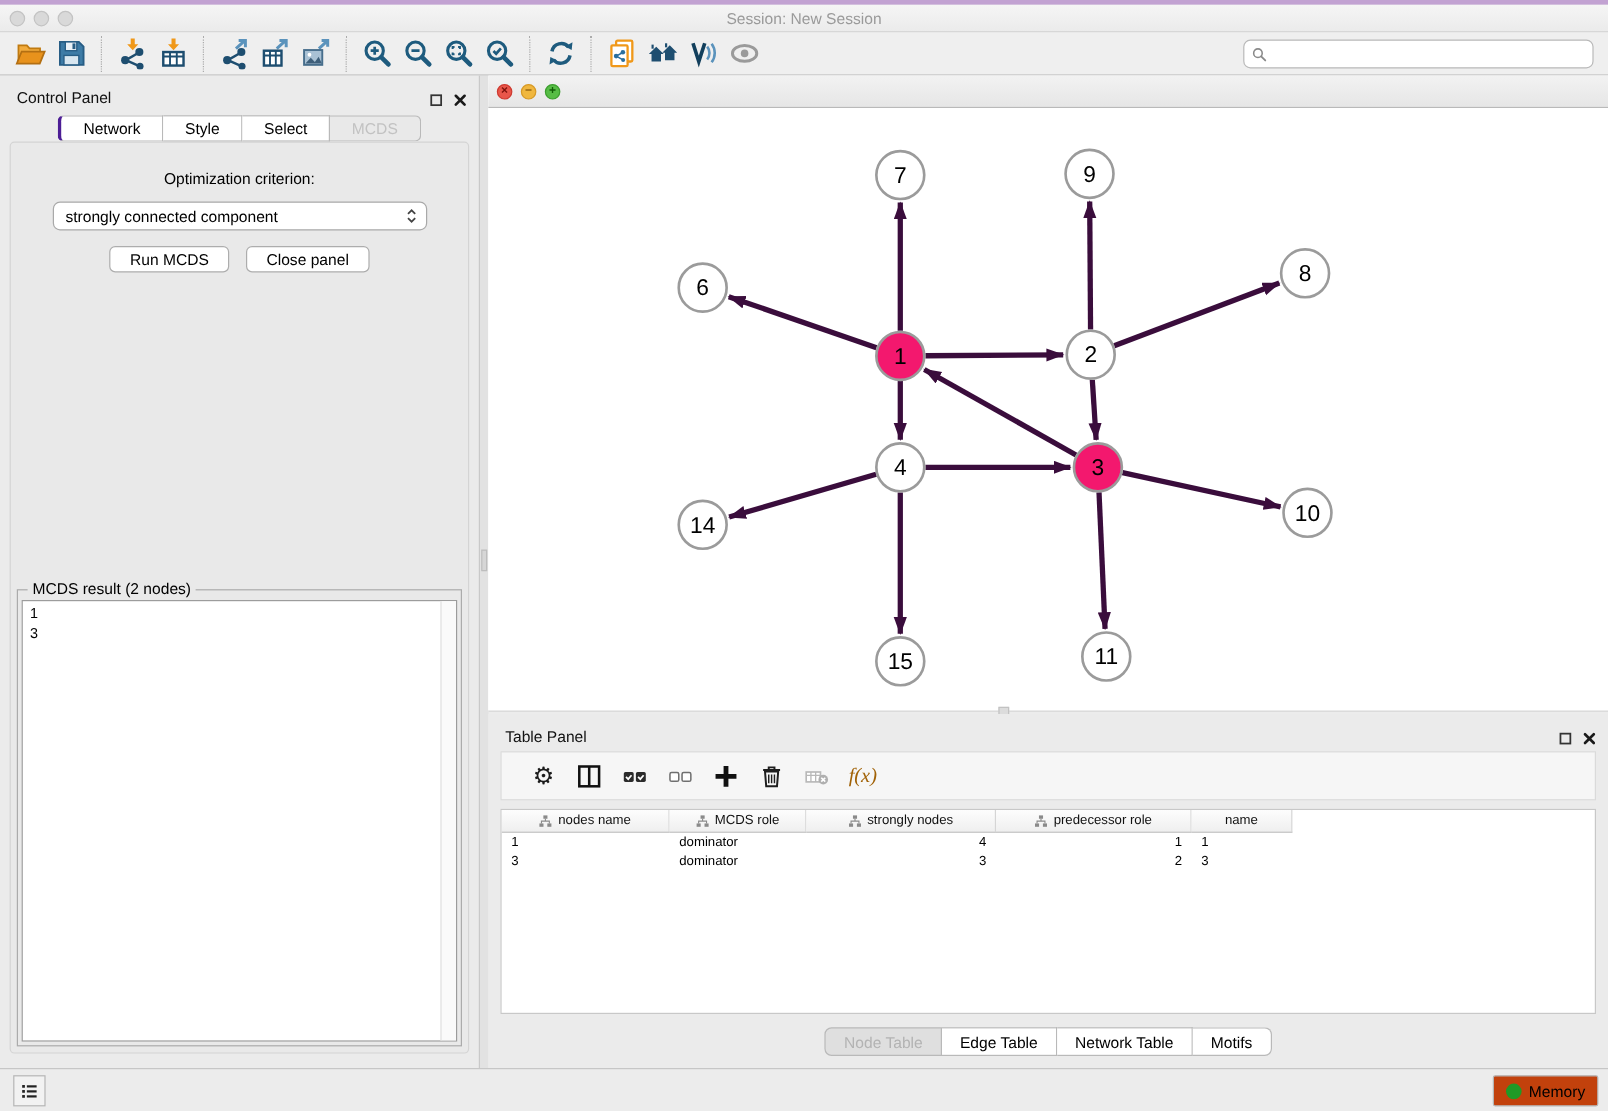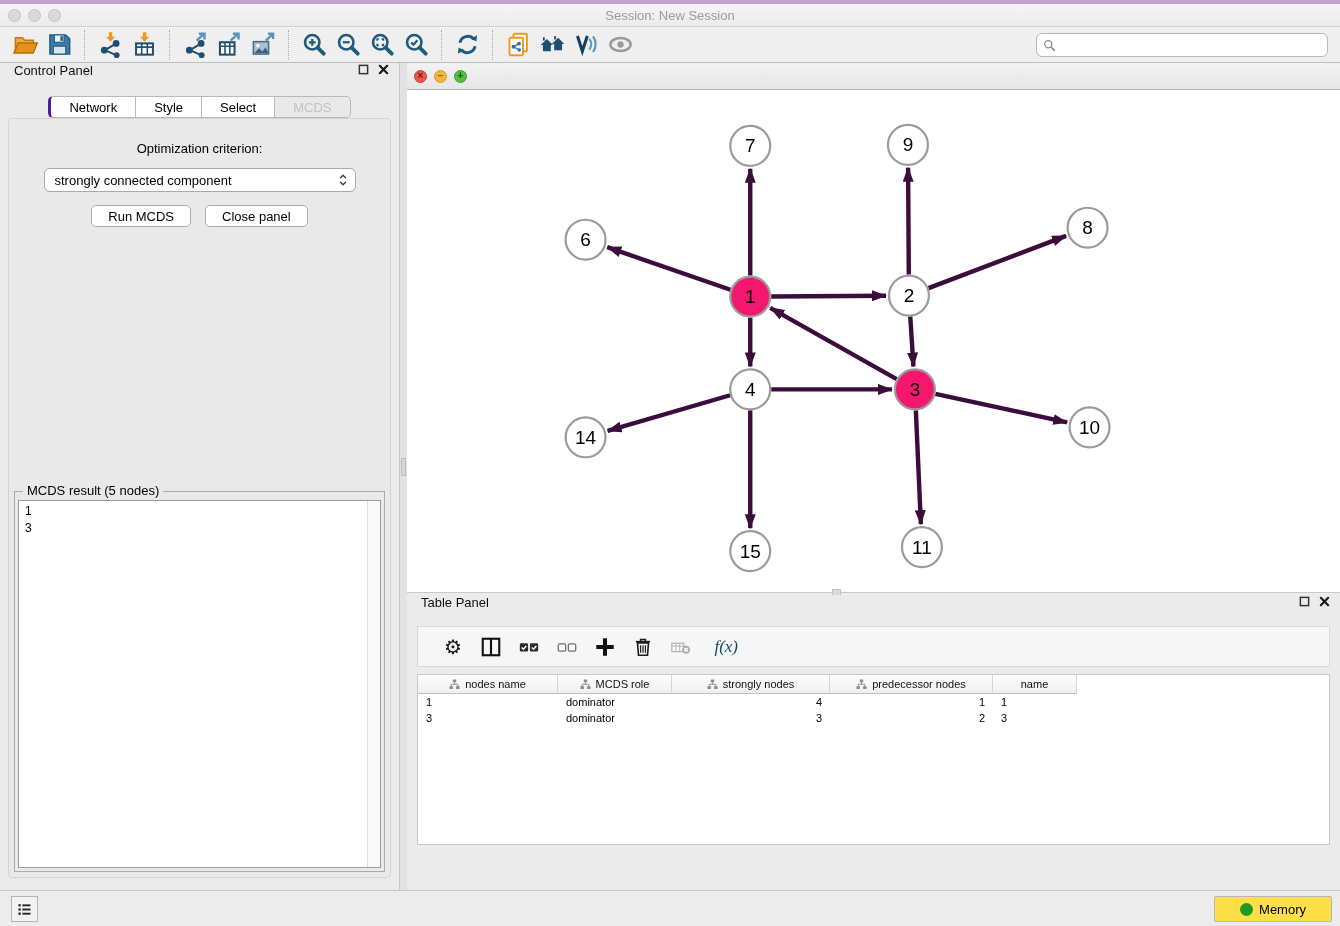--- a/index.html
+++ b/index.html
@@ -20,21 +20,21 @@
   .tb-icon { width:34px; height:30px; display:flex; align-items:center; justify-content:center; flex:0 0 auto; }
   .tb-icon svg { width:27px; height:27px; }
   .tb-sep { width:1px; height:30px; border-left:1px dotted #ABABAB; margin:0 8px; flex:0 0 auto; }
   .search-wrap { position:absolute; right:12px; top:6px; width:292px; height:24px; background:#FFF;
                  border:1px solid #B9B9B9; border-radius:6px; display:flex; align-items:center; padding-left:6px; }
   .search-wrap svg { width:13px; height:13px; }
   .search-input { border:none; outline:none; flex:1; height:20px; font-size:12px; background:transparent; font-family:"Liberation Sans",sans-serif; }
 
   
   .control-panel { position:absolute; left:0; top:63px; width:400px; height:827px; background:#EBEBEB; border-right:1px solid #C9C9C9; }
-  .panel-header { height:26px; display:flex; align-items:flex-start; padding:0 10px 0 14px;gap:48px; }
+  .panel-header { height:26px; display:flex; align-items:flex-end; padding:0 10px 0 14px;gap:48px; }
   .panel-title { font-size:13px; color:#111; }
   .panel-header-icons { margin-left:auto; display:flex; gap:8px; align-items:center; }
   .mini-btn { width:12px; height:12px; display:flex; align-items:center; justify-content:center; }
   .mini-btn svg { width:11px; height:11px; }
 
   .cp-tabs { position:absolute; left:0; top:33px; width:100%; display:flex; justify-content:center; }
   .tab { height:22px; padding:0 18px; background:#FFF; border:1px solid #B9B9B9; border-left:none;
          display:flex; align-items:center; font-size:13px; cursor:default; }
   .tab:first-child { border-left:3px solid #4c1d95; border-radius:5px 0 0 5px; }
   .tab:last-child { border-radius:0 5px 5px 0; }
@@ -76,21 +76,21 @@
   .net-canvas svg { width:100%; height:100%; }
   .h-grip { position:absolute; left:425px; bottom:-4px; width:9px; height:7px; background:#DCDCDC; border:1px solid #C2C2C2; }
 
   
   .table-panel { position:absolute; left:407px; top:595px; width:933px; height:295px; background:#EBEBEB; }
   .tp-toolbar { position:absolute; left:10px; right:10px; top:31px; height:41px; background:#F6F6F6;
                 border:1px solid #DADADA; display:flex; align-items:center; padding-left:16px; gap:0; }
   .tp-icon { width:38px; height:30px; display:flex; align-items:center; justify-content:center; }
   .tp-icon svg { width:22px; height:22px; }
   .tp-gear { font-size:20px; color:#1A1A1A; }
-  .fx { font-family:"Liberation Serif", serif; font-style:italic; font-size:17px; color:#0c4a6e;justify-content:flex-end; }
+  .fx { font-family:"Liberation Serif", serif; font-style:italic; font-size:17px; color:#a16207; }
 
   .tp-table { position:absolute; left:10px; right:10px; top:79px; bottom:45px; background:#FFF; border:1px solid #C8C8C8; overflow:hidden; }
   .thead { display:flex; height:19px; }
   .th { background:linear-gradient(#FDFDFD,#EFEFEF); border-right:1px solid #D5D5D5; border-bottom:1px solid #BFBFBF;
         display:flex; align-items:center; justify-content:center; gap:5px; font-size:11px; color:#111; }
   .th svg { width:11px; height:11px; flex:0 0 auto; }
   .trow { display:flex; height:16px; align-items:center; font-size:11px; }
   .td { padding:0 8px; overflow:hidden; white-space:nowrap; }
   .td.num { text-align:right; }
   .c0 { width:140px; } .c1 { width:114px; } .c2 { width:158px; } .c3 { width:163px; } .c4 { width:84px; }
@@ -100,21 +100,21 @@
             display:flex; align-items:center; font-size:13px; }
   .tp-tab:first-child { border-left:1px solid #B9B9B9; border-radius:6px 0 0 6px; }
   .tp-tab:last-child { border-radius:0 6px 6px 0; }
   .tp-tab.active { background:#DFDFDF; color:#B3B3B3; }
 
   
   .status-bar { position:absolute; left:0; top:890px; width:1340px; height:36px; background:#ECECEC; border-top:1px solid #C6C6C6; }
   .list-btn { position:absolute; left:11px; top:5px; width:27px; height:26px; background:#F2F2F2;
               border:1px solid #B5B5B5; display:flex; align-items:center; justify-content:center; }
   .list-btn svg { width:17px; height:17px; }
-  .memory-btn { position:absolute; right:8px; top:5px; height:26px; padding:0 25px; background:#fde047;
+  .memory-btn { position:absolute; right:8px; top:5px; height:26px; padding:0 10px; background:#c2410c;
                 border:1px solid #B5B5B5; border-radius:2px; display:flex; align-items:center; gap:6px; font-size:13px; }
   .mem-dot { width:13px; height:13px; border-radius:50%; background:#1F9A26; }
 </style>
 </head>
 <body>
 
 <div class="top-strip"></div>
 <div class="titlebar">
   <div class="traffic-gray"></div>
   <div class="traffic-gray"></div>
@@ -290,21 +290,21 @@
       <svg viewBox="0 0 14 16">
           <path d="M3.5 6 L7 2.5 L10.5 6" fill="none" stroke="#444" stroke-width="1.7"></path>
           <path d="M3.5 10 L7 13.5 L10.5 10" fill="none" stroke="#444" stroke-width="1.7"></path>
         </svg>
     </div>
     <div class="btn-row">
       <button class="push-btn">Run MCDS</button>
       <button class="push-btn">Close panel</button>
     </div>
     <div class="result-group">
-      <div class="result-legend">MCDS result (5 nodes)</div>
+      <div class="result-legend">MCDS result (2 nodes)</div>
       <div class="result-box">
         <div class="result-text">1
 3</div>
         <div class="result-scroll"></div>
       </div>
     </div>
   </div>
 </div>
 <div class="v-divider">
     <div class="v-grip"></div>
@@ -460,21 +460,21 @@
           </svg>
         <span>strongly nodes</span>
       </div>
       <div class="th c3">
         <svg viewBox="0 0 11 11">
             <rect x="3.8" y="0.5" width="3.4" height="2.8" fill="#8A8A8A"></rect>
             <rect x="0.5" y="7.2" width="3.4" height="2.8" fill="#8A8A8A"></rect>
             <rect x="7.1" y="7.2" width="3.4" height="2.8" fill="#8A8A8A"></rect>
             <path d="M5.5 3.3 v2 M2.2 7.2 v-1.9 h6.6 v1.9" fill="none" stroke="#8A8A8A" stroke-width="0.9"></path>
           </svg>
-        <span>predecessor nodes</span>
+        <span>predecessor role</span>
       </div>
       <div class="th c4">
         <span>name</span>
       </div>
     </div>
     <div class="trow">
       <div class="td c0">1</div>
       <div class="td c1">dominator</div>
       <div class="td c2 num">4</div>
       <div class="td c3 num">1</div>
@@ -482,20 +482,26 @@
     </div>
     <div class="trow">
       <div class="td c0">3</div>
       <div class="td c1">dominator</div>
       <div class="td c2 num">3</div>
       <div class="td c3 num">2</div>
       <div class="td c4">3</div>
     </div>
   </div>
 
+  <div class="tp-tabs">
+    <div class="tp-tab active">Node Table</div>
+    <div class="tp-tab">Edge Table</div>
+    <div class="tp-tab">Network Table</div>
+    <div class="tp-tab">Motifs</div>
+  </div>
 </div>
 
 <div class="status-bar">
   <div class="list-btn">
     <svg viewBox="0 0 24 24">
         <g fill="#222">
           <rect x="3.5" y="4.5" width="3.2" height="3.2"></rect>
           <rect x="3.5" y="10.4" width="3.2" height="3.2"></rect>
           <rect x="3.5" y="16.3" width="3.2" height="3.2"></rect>
           <rect x="9" y="4.8" width="11.5" height="2.6"></rect>

